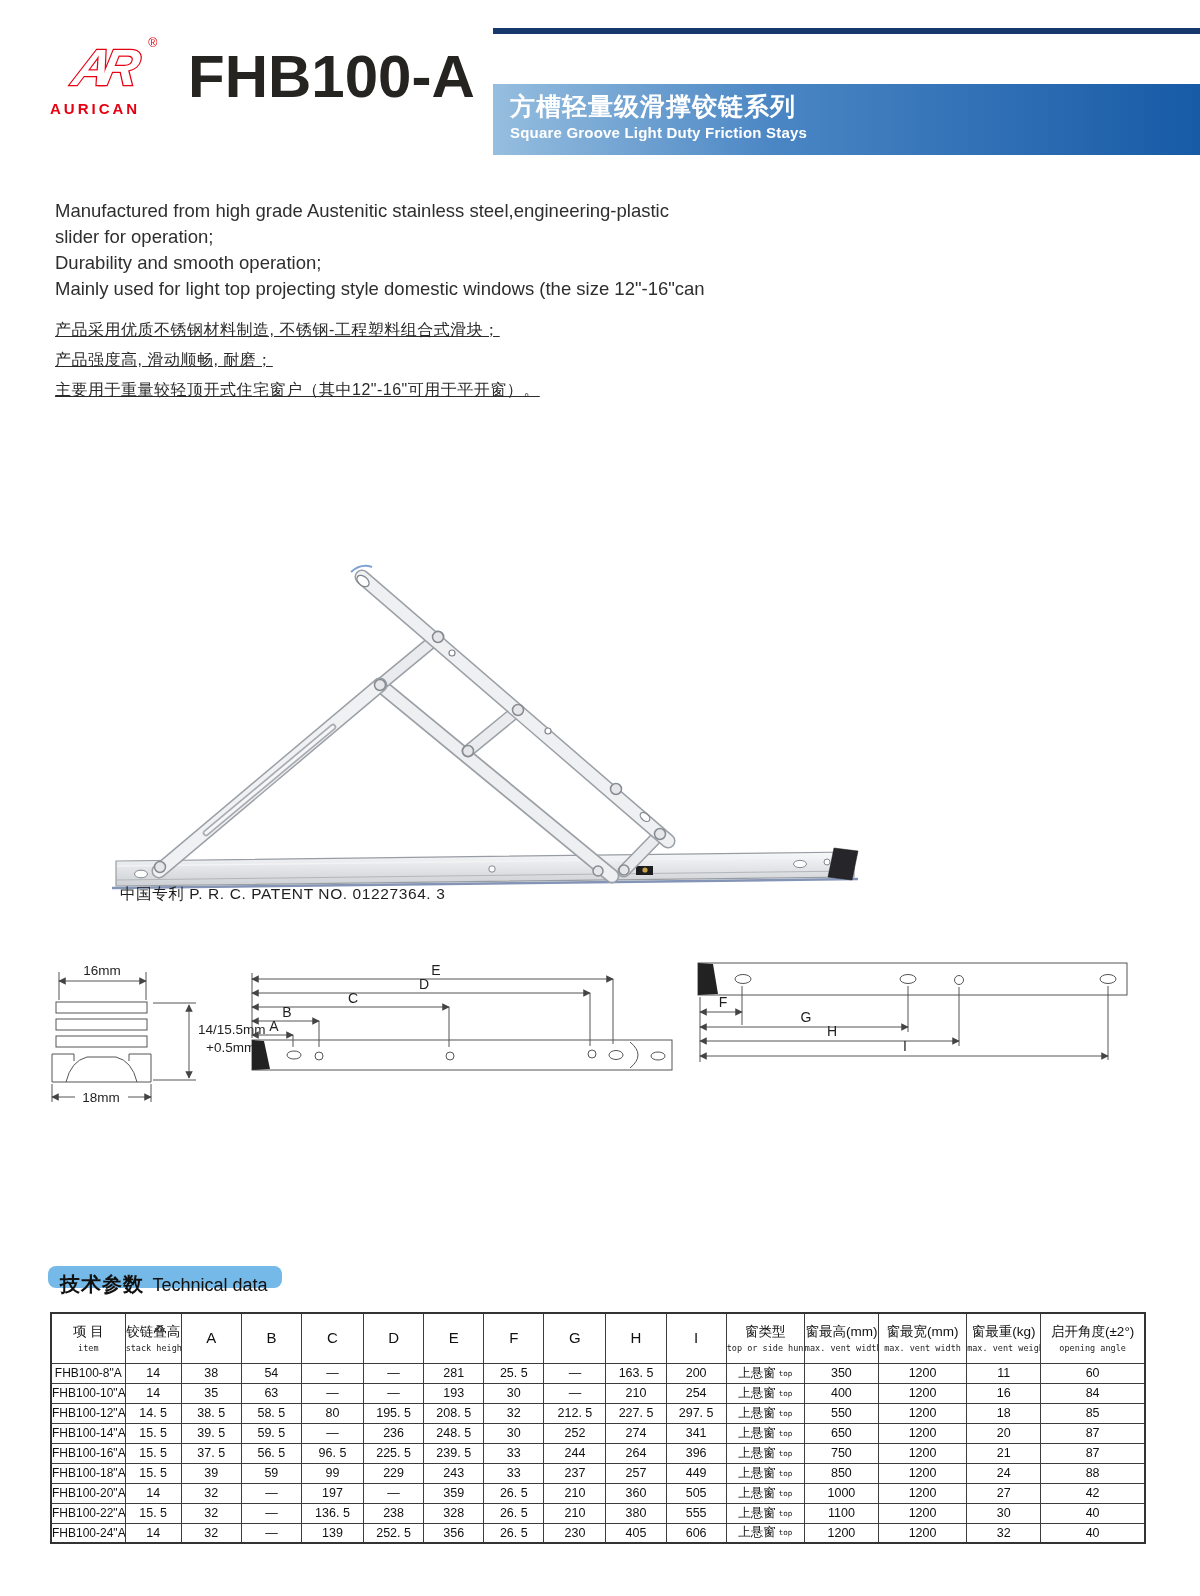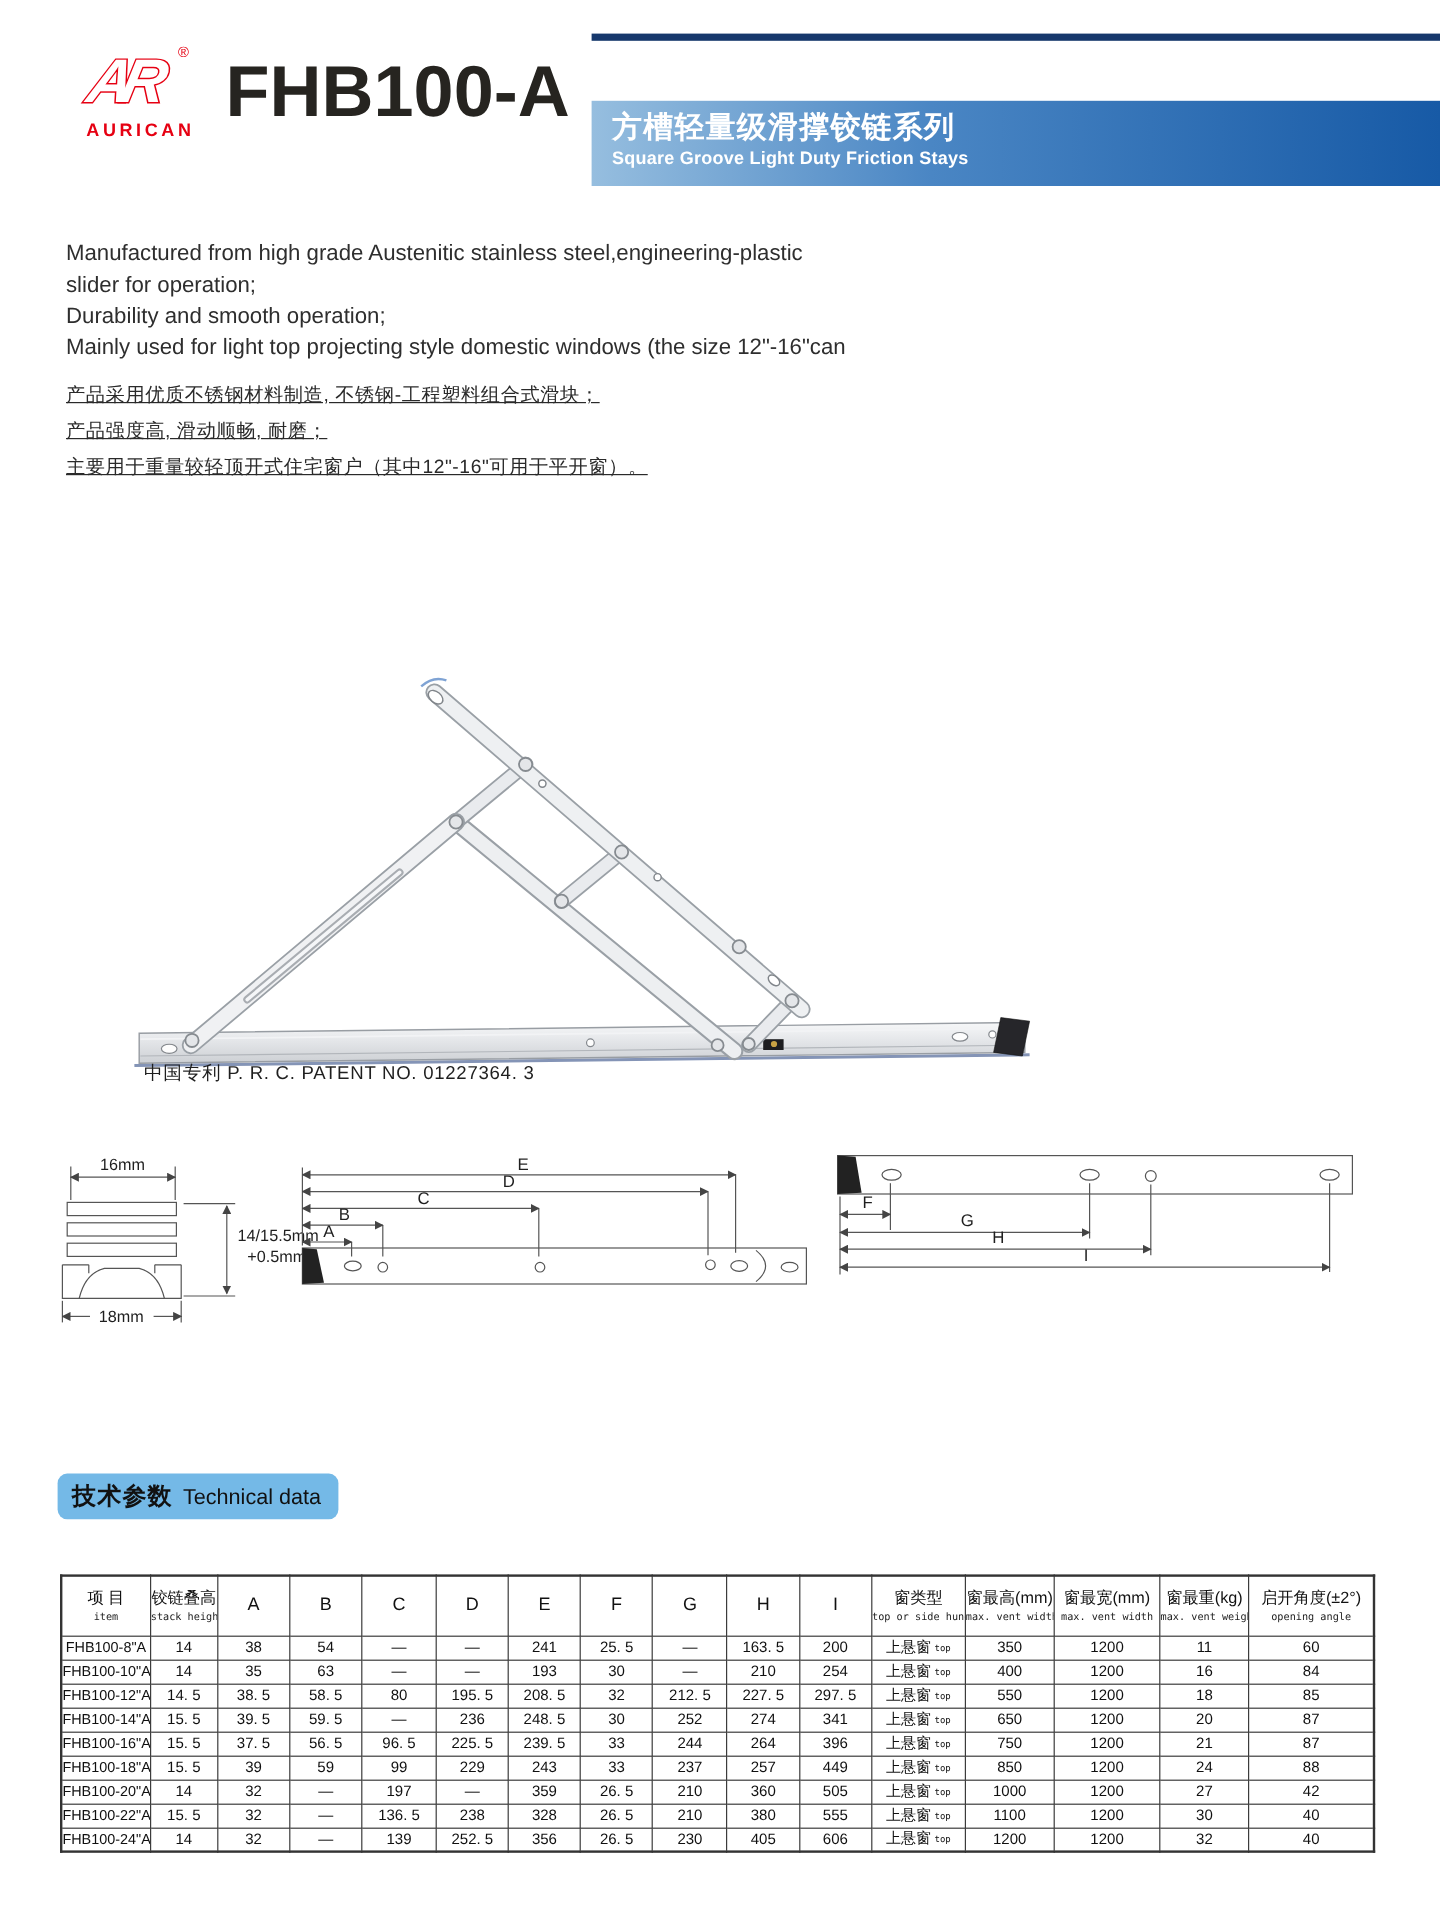--- a/index.html
+++ b/index.html
@@ -2,21 +2,21 @@
 <html><head>
 <meta charset="utf-8">
 <style>
   html,body{margin:0;padding:0;background:#fff;}
   .page{position:relative;width:1200px;height:1596px;background:#ffffff;overflow:hidden;
         font-family:"Liberation Sans",sans-serif;color:#222;}
   .page *{box-sizing:border-box;}
 
   
   .logo-svg{position:absolute;left:52px;top:34px;width:130px;height:70px;}
-  .logo-name{position:absolute;left:50px;top:100px;width:134px;text-align:center;
+  .logo-name{position:absolute;left:50px;top:100px;width:134px;text-align:left;
              font-weight:bold;font-size:15px;letter-spacing:3px;color:#e60012;}
   .model-title{position:absolute;left:188px;top:42px;font-size:60px;font-weight:bold;
                letter-spacing:0px;color:#262420;}
   .top-line{position:absolute;left:493px;top:28px;width:707px;height:6px;background:#16386c;}
   .banner{position:absolute;left:493px;top:47px;width:707px;height:71px;
           background:linear-gradient(90deg,#96bedf 0%,#4a86c4 40%,#175aa6 100%);
           color:#fff;padding:7px 0 0 17px;margin-top:37px;}
   .banner-zh{font-size:25px;font-weight:bold;letter-spacing:1px;line-height:30px;}
   .banner-en{font-size:15px;font-weight:bold;letter-spacing:0.2px;line-height:24px;}
 
@@ -26,21 +26,21 @@
   .desc-zh{margin-top:13px;}
   .desc-zh p{font-size:16px;line-height:30px;letter-spacing:0.5px;color:#2a2a2a;text-decoration:underline;}
 
   
   .photo{position:absolute;left:100px;top:540px;width:800px;height:350px;}
   .patent{position:absolute;left:120px;top:884px;font-size:15.5px;letter-spacing:0.6px;color:#1f1f1f;}
   .drawings{position:absolute;left:40px;top:930px;width:1120px;height:180px;}
   .drawings text{font-family:"Liberation Sans",sans-serif;fill:#1f1f1f;}
 
   
-  .tech-pill{position:absolute;left:48px;top:1228px;height:38px;background:#74b9e7;
+  .tech-pill{position:absolute;left:48px;top:1266px;height:22px;background:#74b9e7;
              border-radius:8px;padding:5px 14px 0 12px;white-space:nowrap;}
   .tech-pill .zh{font-size:20px;font-weight:600;color:#111;letter-spacing:1px;}
   .tech-pill .en{font-size:18px;color:#111;margin-left:4px;}
 
   .table-wrap{position:absolute;left:50px;top:1312px;}
   #tech-table{border-collapse:collapse;table-layout:fixed;width:1096px;border:2px solid #333;}
   #tech-table th,#tech-table td{border:1px solid #3c3c3c;text-align:center;padding:0;overflow:hidden;}
   #tech-table thead th{height:50px;vertical-align:middle;font-weight:normal;}
   .h-zh{font-size:13.5px;font-weight:500;line-height:1.2;color:#111;}
   .h-letter{font-size:15px;}
@@ -315,21 +315,21 @@
           </tr>
         </thead>
       <tbody>
           <tr>
             <td class="c-item">FHB100-8"A</td>
             <td>14</td>
             <td>38</td>
             <td>54</td>
             <td>—</td>
             <td>—</td>
-            <td>241</td>
+            <td>281</td>
             <td>25. 5</td>
             <td>—</td>
             <td>163. 5</td>
             <td>200</td>
             <td>上悬窗<span class="tiny">top</span></td>
             <td>350</td>
             <td>1200</td>
             <td>11</td>
             <td>60</td>
           </tr>

